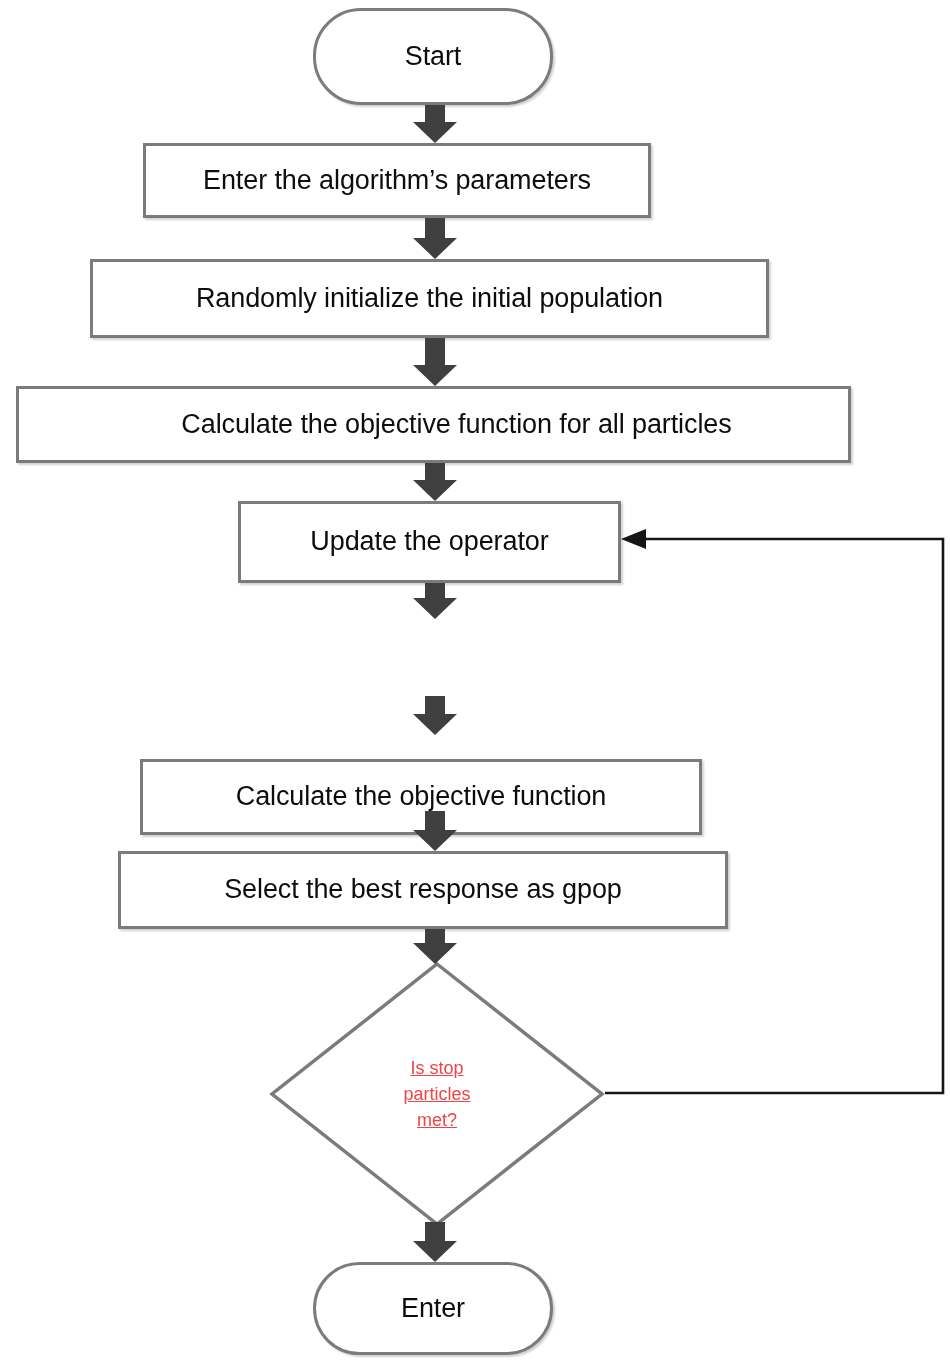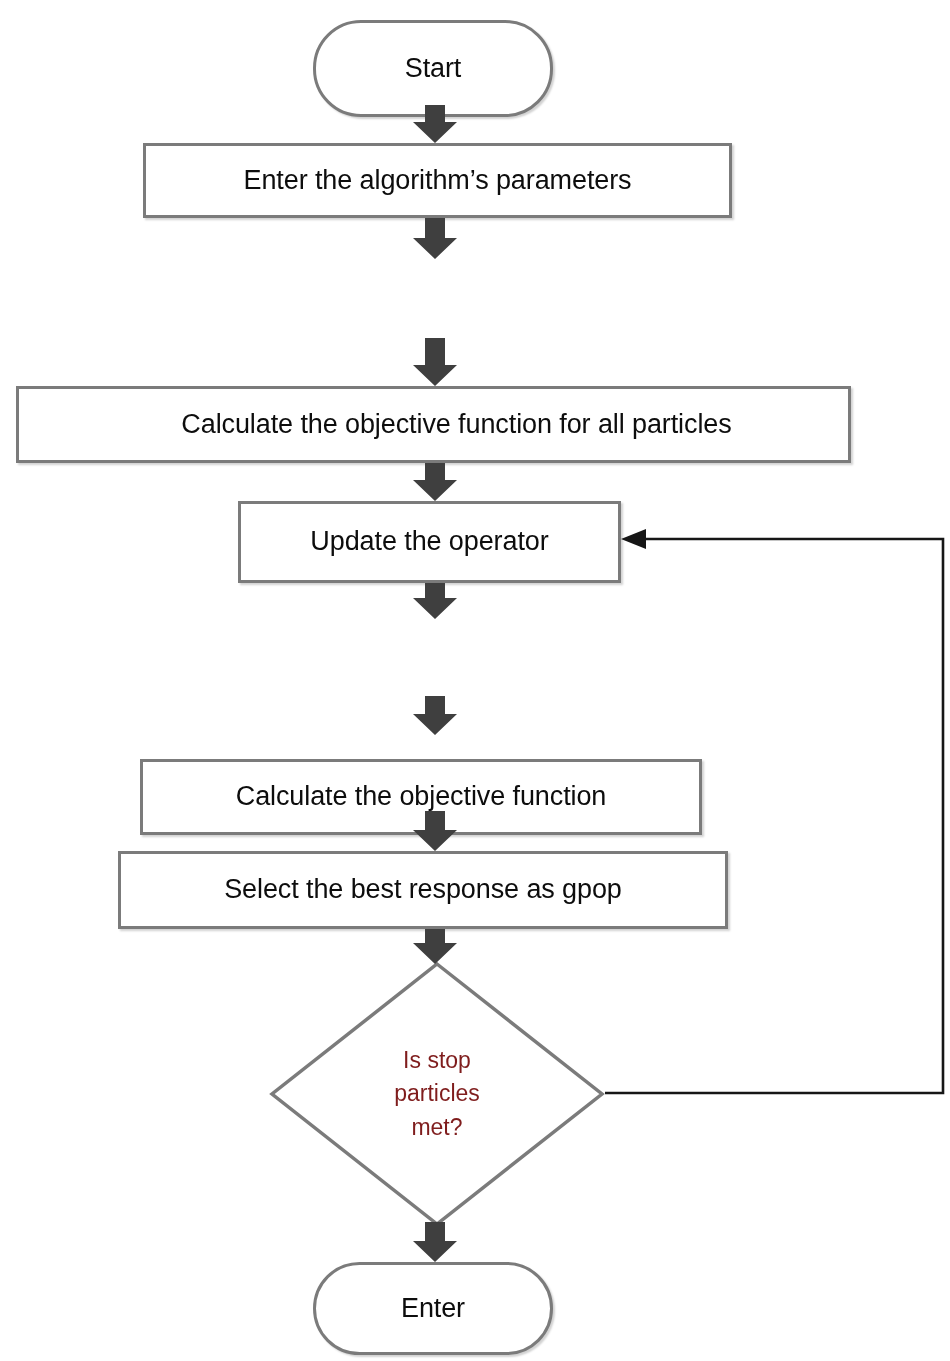--- a/index.html
+++ b/index.html
@@ -50,45 +50,49 @@
     justify-content: center;
   }
   .decision svg {
     position: absolute;
     left: 0; top: 0;
   }
   .decision .decision-text {
     position: relative;
     z-index: 2;
     text-align: center;
-    font-size: 23px;
+    font-size: 18px;
     line-height: 1.45;
-    color: #7f1d1d;
+    color: #ef4444;
+    text-decoration: underline;
   }
   .loop-svg {
     position: absolute;
     left: 0; top: 0;
     width: 950px;
     height: 1361px;
     pointer-events: none;
   }
 </style>
 </head>
 <body>
 
 <div id="flow-root">
 
-  <div class="node terminator" style="left:313px; top:8px; width:240px; height:97px;margin-top:12px;">
+  <div class="node terminator" style="left:313px; top:8px; width:240px; height:97px;">
     <span class="node-label">Start</span>
   </div>
 
-  <div class="node" style="left:143px; top:143px; width:589px; height:75px;">
+  <div class="node" style="left:143px; top:143px; width:508px; height:75px;">
     <span class="node-label">Enter the algorithm’s parameters</span>
   </div>
 
+  <div class="node" style="left:90px; top:259px; width:679px; height:79px;">
+    <span class="node-label">Randomly initialize the initial population</span>
+  </div>
 
   <div class="node" style="left:16px; top:386px; width:835px; height:77px;padding-left:46px;">
     <span class="node-label">Calculate the objective function for all particles</span>
   </div>
 
   <div class="node" style="left:238px; top:501px; width:383px; height:82px;">
     <span class="node-label">Update the operator</span>
   </div>
 
 

